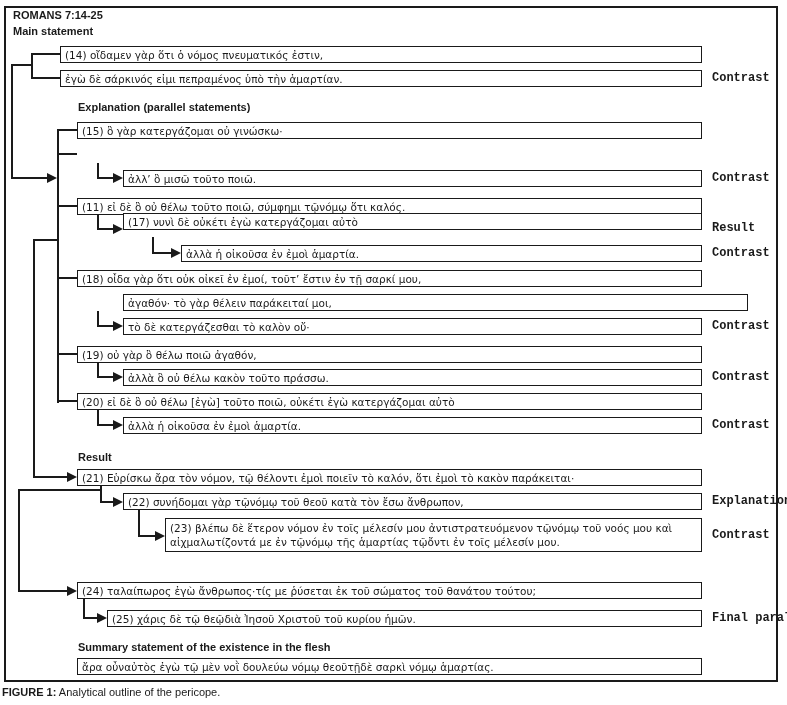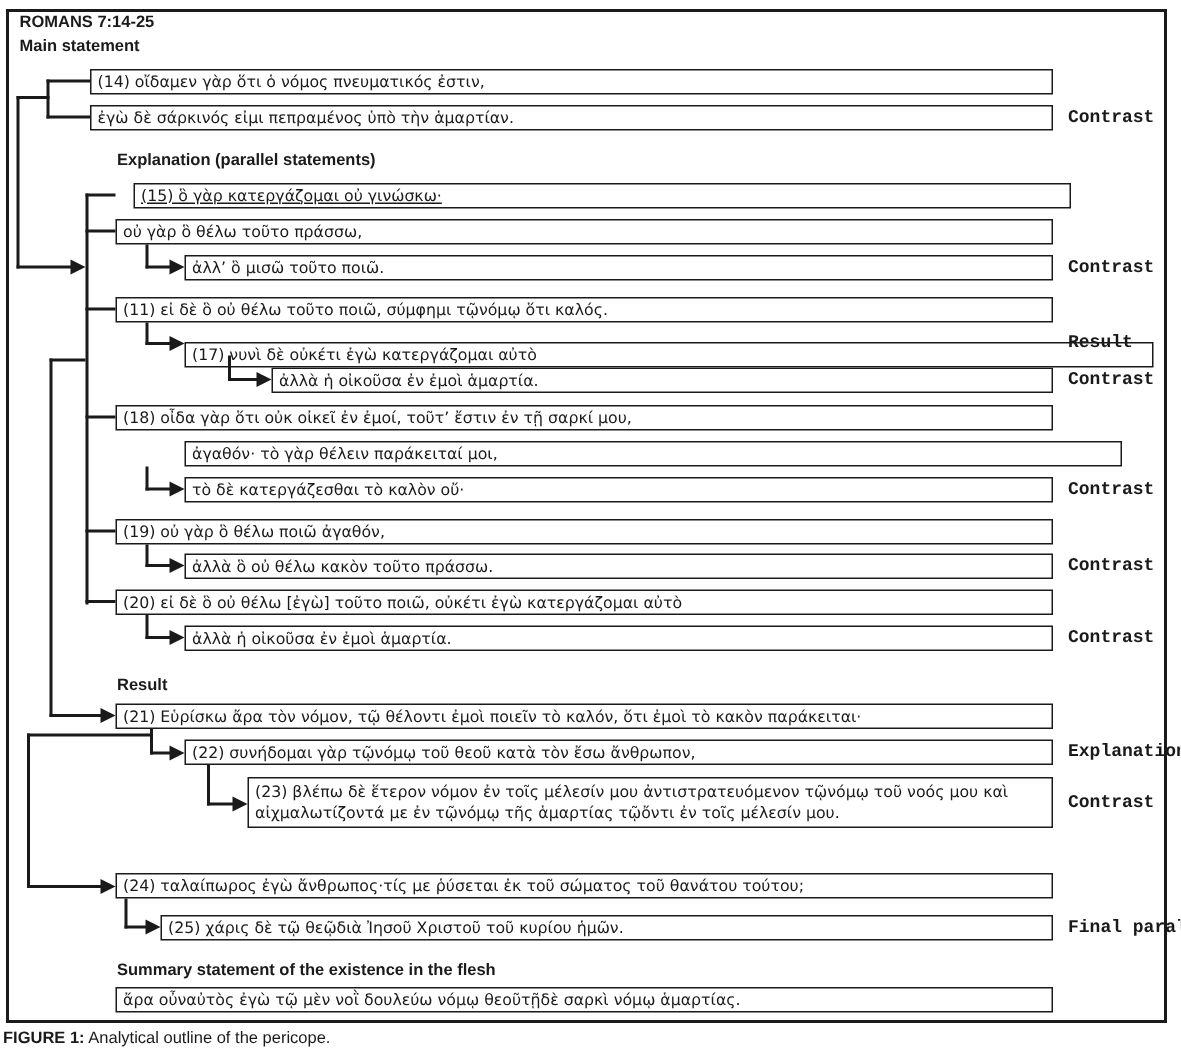--- a/index.html
+++ b/index.html
@@ -43,25 +43,24 @@
   <div id="frame"></div>
 
   <div class="heading" style="left:13px;top:9px;">ROMANS 7:14-25</div>
   <div class="heading" style="left:13px;top:25px;">Main statement</div>
   <div class="heading" style="left:78px;top:101px;">Explanation (parallel statements)</div>
   <div class="heading" style="left:78px;top:451px;">Result</div>
   <div class="heading" style="left:78px;top:641px;">Summary statement of the existence in the flesh</div>
 
   <div class="box" style="left:60px;top:46px;width:642px;">(14) οἴδαμεν γὰρ ὅτι ὁ νόμος πνευματικός ἐστιν,</div>
   <div class="box" style="left:60px;top:70px;width:642px;">ἐγὼ δὲ σάρκινός εἰμι πεπραμένος ὑπὸ τὴν ἁμαρτίαν.</div>
-  <div class="box" style="left:89px;top:122px;width:625px;text-decoration:underline;">(15) ὃ γὰρ κατεργάζομαι οὐ γινώσκω·</div>
-  <div class="box" style="left:77px;top:146px;width:625px;">οὐ γὰρ ὃ θέλω τοῦτο πράσσω,</div>
+  <div class="box" style="left:77px;top:122px;width:625px;">(15) ὃ γὰρ κατεργάζομαι οὐ γινώσκω·</div>
   <div class="box" style="left:123px;top:170px;width:579px;">ἀλλ’ ὃ μισῶ τοῦτο ποιῶ.</div>
   <div class="box" style="left:77px;top:198px;width:625px;">(11) εἰ δὲ ὃ οὐ θέλω τοῦτο ποιῶ, σύμφημι τῷνόμῳ ὅτι καλός.</div>
-  <div class="box" style="left:123px;top:228px;width:646px;">(17) νυνὶ δὲ οὐκέτι ἐγὼ κατεργάζομαι αὐτὸ</div>
+  <div class="box" style="left:123px;top:213px;width:579px;">(17) νυνὶ δὲ οὐκέτι ἐγὼ κατεργάζομαι αὐτὸ</div>
   <div class="box" style="left:181px;top:245px;width:521px;">ἀλλὰ ἡ οἰκοῦσα ἐν ἐμοὶ ἁμαρτία.</div>
   <div class="box" style="left:77px;top:270px;width:625px;">(18) οἶδα γὰρ ὅτι οὐκ οἰκεῖ ἐν ἐμοί, τοῦτ’ ἔστιν ἐν τῇ σαρκί μου,</div>
   <div class="box" style="left:77px;top:294px;width:625px;margin-left:46px;">ἀγαθόν· τὸ γὰρ θέλειν παράκειταί μοι,</div>
   <div class="box" style="left:123px;top:318px;width:579px;">τὸ δὲ κατεργάζεσθαι τὸ καλὸν οὔ·</div>
   <div class="box" style="left:77px;top:346px;width:625px;">(19) οὐ γὰρ ὃ θέλω ποιῶ ἀγαθόν,</div>
   <div class="box" style="left:123px;top:369px;width:579px;">ἀλλὰ ὃ οὐ θέλω κακὸν τοῦτο πράσσω.</div>
   <div class="box" style="left:77px;top:393px;width:625px;">(20) εἰ δὲ ὃ οὐ θέλω [ἐγὼ] τοῦτο ποιῶ, οὐκέτι ἐγὼ κατεργάζομαι αὐτὸ</div>
   <div class="box" style="left:123px;top:417px;width:579px;">ἀλλὰ ἡ οἰκοῦσα ἐν ἐμοὶ ἁμαρτία.</div>
   <div class="box" style="left:77px;top:469px;width:625px;">(21) Εὑρίσκω ἄρα τὸν νόμον, τῷ θέλοντι ἐμοὶ ποιεῖν τὸ καλόν, ὅτι ἐμοὶ τὸ κακὸν παράκειται·</div>
   <div class="box" style="left:123px;top:493px;width:579px;">(22) συνήδομαι γὰρ τῷνόμῳ τοῦ θεοῦ κατὰ τὸν ἔσω ἄνθρωπον,</div>

